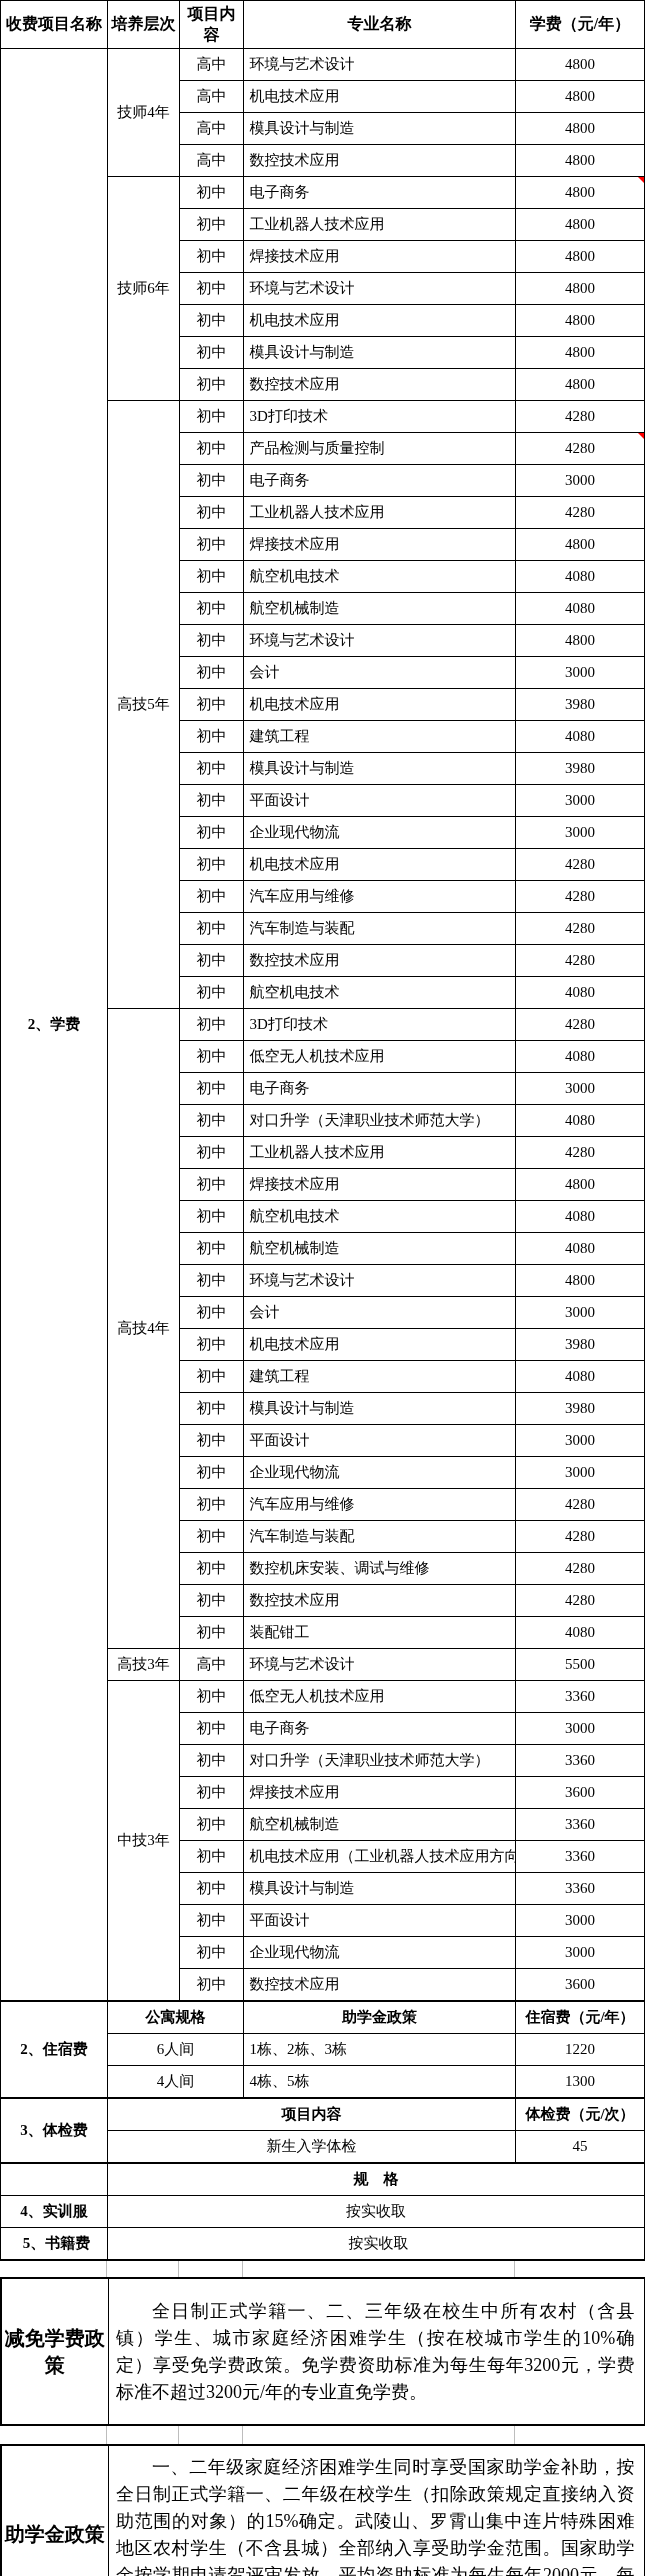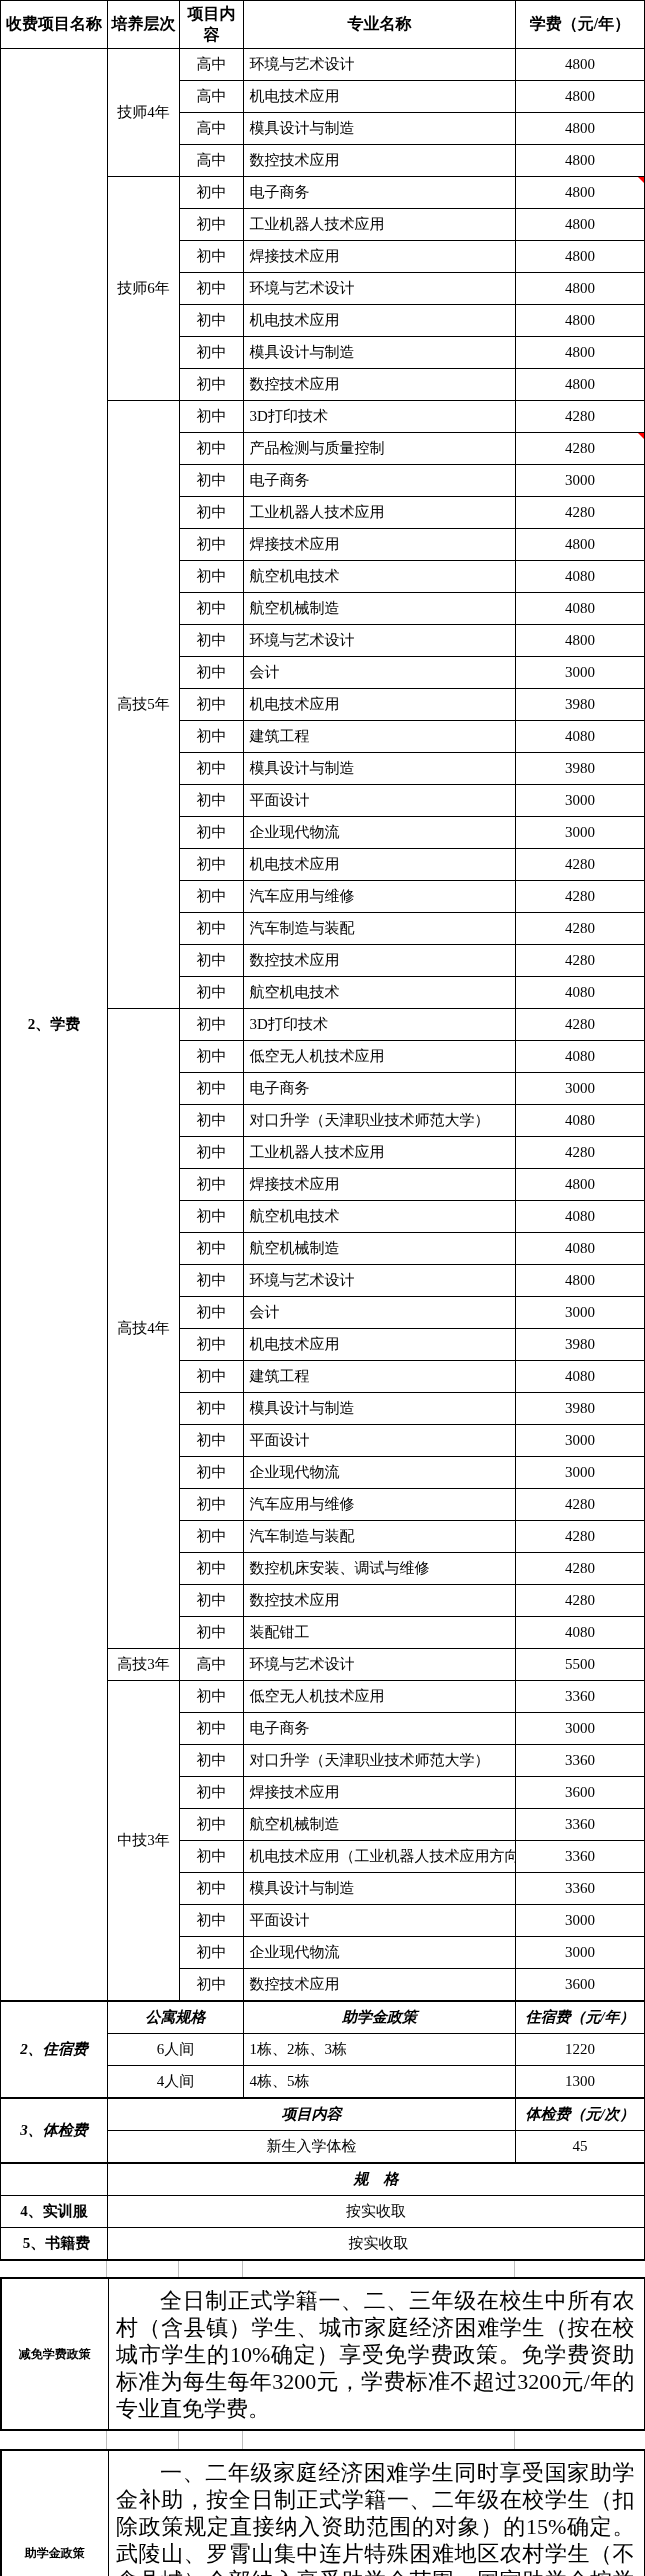--- a/index.html
+++ b/index.html
@@ -5,32 +5,32 @@
   html,body{margin:0;padding:0;background:#fff;}
   body{width:646px;font-family:"Liberation Serif","DejaVu Serif",serif;color:#000;}
   .sheet{position:relative;width:646px;}
   table{border-collapse:collapse;table-layout:fixed;width:644px;border:1.9px solid #000;}
   td{border:0.9px solid #000;font-size:15px;text-align:center;vertical-align:middle;padding:0 1.9px;overflow:hidden;}
   .hdr td{font-weight:bold;font-size:16px;height:47px;border-bottom:1.9px solid #000;}
   .trow td{height:31px;white-space:nowrap;}
   td.major{text-align:left;padding-left:5.6px;}
   td.fee{position:relative;}
   td.slabel{font-weight:bold;font-size:15px;}
-  .thick-t{border-top:2.8px solid #000 !important;font-style:italic;}
+  .thick-t{border-top:2.8px solid #000 !important;}
   .thick-b{border-bottom:2.8px solid #000 !important;padding-left:7px;}
   .bold{font-weight:bold;}
   .h34 td{height:31px;}
   .marker{position:absolute;top:0;right:0;width:0;height:0;
           border-top:6.6px solid #f00;border-left:6.6px solid transparent;}
   .spacer{position:relative;height:16px;width:644px;}
   .spacer .gl{position:absolute;top:0;bottom:0;width:0.9px;background:#bdbdbd;}
   .policy{border-collapse:collapse;table-layout:fixed;width:644px;border:2.8px solid #000;}
   .policy td{border:0.9px solid #000;}
-  .policy .plabel{font-weight:bold;font-size:12px;text-align:center;vertical-align:middle;}
-  .policy .ptext{text-align:left;font-size:22px;line-height:27px;padding:7.5px 9.4px 7.5px 7.5px;
+  .policy .plabel{font-weight:bold;font-size:20px;text-align:center;vertical-align:middle;}
+  .policy .ptext{text-align:left;font-size:18px;line-height:27px;padding:7.5px 9.4px 7.5px 7.5px;
                  text-indent:2em;vertical-align:middle;text-align:justify;}
 </style>
 </head>
 <body>
 
 <div class="sheet">
 
   <table>
     <colgroup>
       <col style="width:107px">

